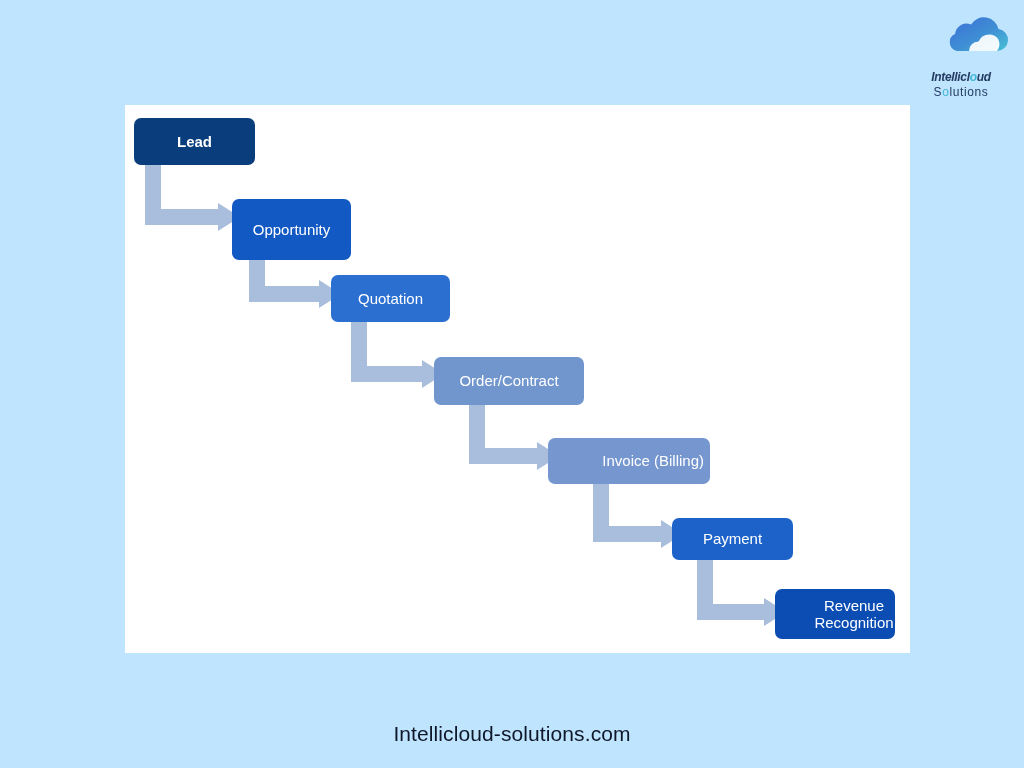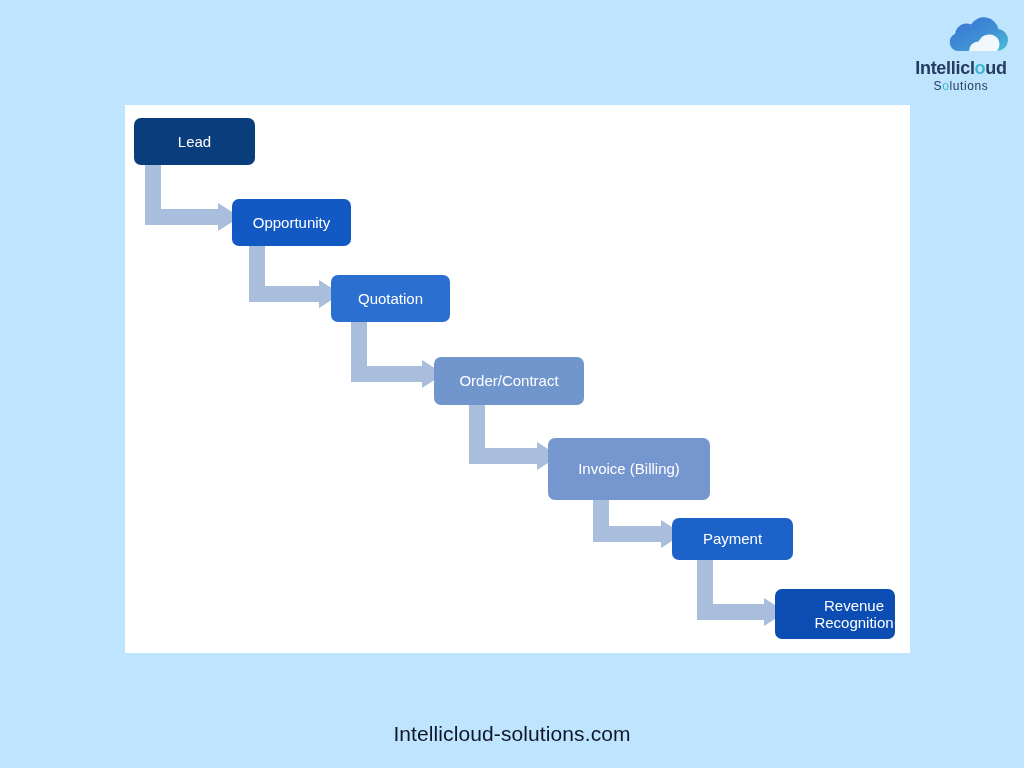--- a/index.html
+++ b/index.html
@@ -26,27 +26,28 @@
     display: flex;
     flex-direction: column;
     align-items: center;
   }
   #brand-logo .logo-mark {
     width: 104px;
     height: 46px;
     display: block;
   }
   #brand-logo .logo-wordmark {
-    font-size: 18px;
+    font-size: 12px;
     font-weight: bold;
     letter-spacing: -0.3px;
     color: #243b63;
     line-height: 1;
-    margin-top: 1px;
+    margin-top: 13px;
     white-space: nowrap;
+    font-style: italic;
   }
   #brand-logo .logo-wordmark .accent-o {
     color: #3fb8d8;
   }
   #brand-logo .logo-subwordmark {
     font-size: 12px;
     font-weight: normal;
     letter-spacing: 0.6px;
     color: #243b63;
     line-height: 1;
@@ -155,33 +156,33 @@
         <path d="M 0 0 L 16 0 L 16 46 L 68 46 L 68 40 L 90 54 L 68 68 L 68 62 L 0 62 Z" fill="#a8bedc"></path>
       </svg>
       <svg class="flow-connector" viewBox="0 0 90 66" style="left: 468px; top: 377px; width: 90px; height: 66px;">
         <path d="M 0 0 L 16 0 L 16 44 L 68 44 L 68 38 L 90 52 L 68 66 L 68 60 L 0 60 Z" fill="#a8bedc"></path>
       </svg>
       <svg class="flow-connector" viewBox="0 0 89 68" style="left: 572px; top: 453px; width: 89px; height: 68px;">
         <path d="M 0 0 L 16 0 L 16 46 L 67 46 L 67 40 L 89 54 L 67 68 L 67 62 L 0 62 Z" fill="#a8bedc"></path>
       </svg>
     </div>
   <div id="node-layer">
-      <div class="flow-node" style="left: 9px; top: 13px; width: 121px; height: 47px; background: rgb(10, 61, 124); font-size: 15px;">
+      <div class="flow-node" style="left: 9px; top: 13px; width: 121px; height: 47px; background: rgb(10, 61, 124); font-size: 15px; font-weight: bold;">
         <span class="node-label">Lead</span>
       </div>
-      <div class="flow-node" style="left: 107px; top: 94px; width: 119px; height: 47px; background: rgb(18, 89, 195); font-size: 15px;">
+      <div class="flow-node" style="left: 107px; top: 94px; width: 119px; height: 61px; background: rgb(18, 89, 195); font-size: 15px;">
         <span class="node-label">Opportunity</span>
       </div>
       <div class="flow-node" style="left: 206px; top: 170px; width: 119px; height: 47px; background: rgb(43, 111, 208); font-size: 15px; align-items: center;">
         <span class="node-label">Quotation</span>
       </div>
       <div class="flow-node" style="left: 309px; top: 252px; width: 150px; height: 48px; background: rgb(113, 150, 206); font-size: 15px;">
         <span class="node-label">Order/Contract</span>
       </div>
-      <div class="flow-node" style="left: 423px; top: 333px; width: 162px; height: 62px; background: rgb(117, 150, 206); font-size: 15px;">
+      <div class="flow-node" style="left: 423px; top: 333px; width: 162px; height: 46px; background: rgb(117, 150, 206); font-size: 15px; justify-content: flex-end;">
         <span class="node-label">Invoice (Billing)</span>
       </div>
       <div class="flow-node" style="left: 547px; top: 413px; width: 121px; height: 42px; background: rgb(29, 98, 200); font-size: 15px;">
         <span class="node-label">Payment</span>
       </div>
       <div class="flow-node" style="left: 650px; top: 484px; width: 120px; height: 50px; background: rgb(12, 77, 180); font-size: 15px; padding-left: 44px;">
         <span class="node-label">Revenue
 Recognition</span>
       </div>
     </div>

